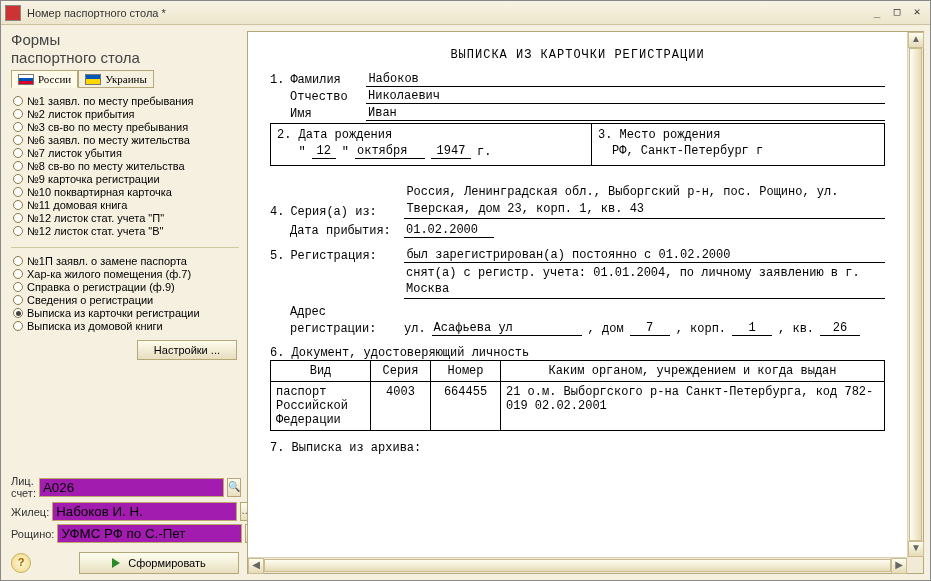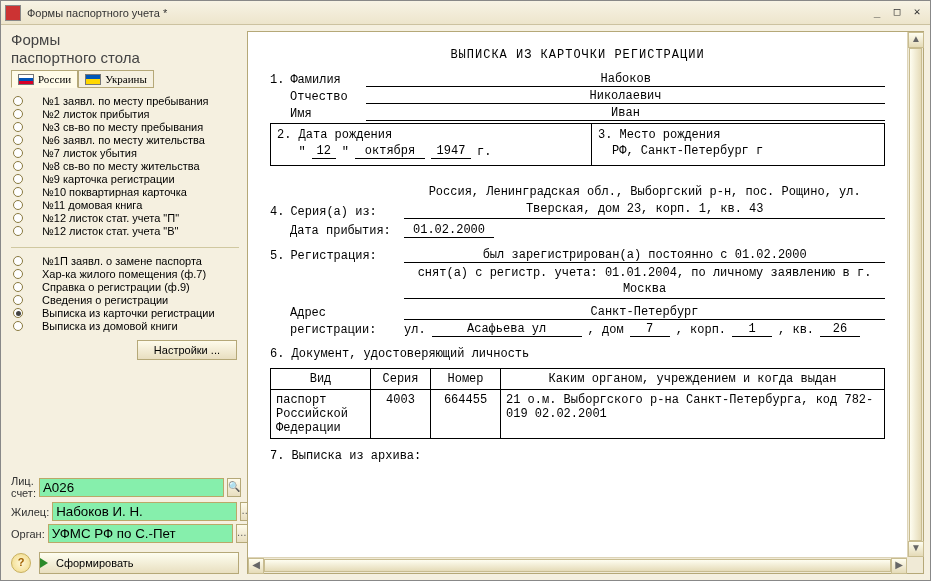--- a/index.html
+++ b/index.html
@@ -61,76 +61,77 @@
   }
   .tab.active { background: #fffbe8; border-bottom-color: #fffbe8;}
   .flag-ru { width:16px; height:11px; display:inline-block;
     background: linear-gradient(to bottom,#fff 0 33%,#0052b4 33% 66%,#d80027 66% 100%); border:1px solid #777;}
   .flag-ua { width:16px; height:11px; display:inline-block;
     background: linear-gradient(to bottom,#0057b7 0 50%,#ffd700 50% 100%); border:1px solid #777;}
   .radio-list {
     display: flex; flex-direction: column; gap: 1px;
     padding: 3px 0 6px 2px;
   }
-  .radio-row { display: flex; align-items: center; gap: 19px; cursor: pointer; }
+  .radio-row { display: flex; align-items: center; gap: 4px; cursor: pointer; }
   .radio-dot {
     width: 10px; height: 10px; border: 1px solid #8a7a40; border-radius: 50%;
     display: inline-flex; align-items: center; justify-content: center; background:#fff;
   }
   .radio-dot.sel::after { content:""; width:5px; height:5px; background:#444; border-radius:50%; }
   .divider { height:1px; background:#d0c8a0; margin:4px 0; }
   .settings-btn-row { display:flex; justify-content:flex-end; padding-right:2px; margin-top:2px;}
   .settings-btn {
     background: linear-gradient(to bottom,#fefbeb,#e8dec0);
     border:1px solid #b5a878; padding:3px 16px; cursor:pointer;
   }
   .bottom-form { margin-top:auto; display:flex; flex-direction:column; gap:3px; }
   .form-row { display:flex; align-items:center; gap:3px; }
   .form-label { width:56px; color:#333; }
-  .form-input { flex:1; height:19px; background:#86efac; border:1px solid #bba868; padding:1px 3px; }
+  .form-input { flex:1; height:19px; background:#a21caf; border:1px solid #bba868; padding:1px 3px; }
   .sq-btn {
     width:19px; height:19px; background:linear-gradient(to bottom,#fefbeb,#e8dec0);
     border:1px solid #b5a878; text-align:center; line-height:16px; cursor:pointer;
     font-size:10px; color:#555;
   }
   .hint { font-size:10px; color:#777; text-align:right; padding-right:22px; }
   .action-row { display:flex; align-items:center; gap:8px; margin-top:6px; }
   .help-btn {
     width:20px; height:20px; border:1px solid #c8b060; border-radius:50%;
     background: radial-gradient(circle,#fff7d8,#f0d880);
     text-align:center; line-height:17px; color:#a06000; font-weight:bold; cursor:pointer;
   }
   .generate-btn {
     flex:1; background: linear-gradient(to bottom,#fefef0,#e8dfc0);
-    border:1px solid #b5a878; padding:4px 0; display:flex; align-items:center; justify-content:flex-start; gap:8px;
+    border:1px solid #b5a878; padding:4px 0; display:flex; align-items:center; justify-content:center; gap:8px;
     cursor:pointer;
+    margin-left:40px;
   }
   .play-icon { width:0;height:0;border-top:5px solid transparent;border-bottom:5px solid transparent;border-left:8px solid #2a8a2a;}
   .right-panel {
     flex:1; background:#fff; border:1px solid #b5a878;
     display:flex; flex-direction:column; min-height:0;
   }
   .doc-scroll { flex:1; overflow:auto; }
   .doc {
     font-family: "Courier New", monospace;
     font-size: 12px;
     padding: 16px 22px 10px 22px;
     color:#000;
   }
   .doc-title { text-align:center; font-weight:normal; margin-bottom:10px; letter-spacing:1px; }
   .line { display:flex; align-items:flex-end; gap:6px; margin-bottom:2px; }
   .lbl { white-space:pre; }
-  .uv { border-bottom:1px solid #000; min-width:40px; padding:0 2px;text-align:center; }
+  .uv { border-bottom:1px solid #000; min-width:40px; padding:0 2px; }
   .uv.wide { flex:1; }
   .sec { margin-top: 10px; }
   .box2 { border:1px solid #000; margin-top:0px; display:flex; }
   .box2 > div { padding:4px 6px; }
   .box2 .col1 { flex:1.1; border-right:1px solid #000; }
   .box2 .col2 { flex:1; }
-  .doc-table { border-collapse:collapse; width:100%; margin-top:7px;}
+  .doc-table { border-collapse:collapse; width:100%; margin-top:0;}
   .doc-table th, .doc-table td { border:1px solid #000; padding:3px 5px; font-weight:normal; }
   .doc-table th { text-align:center; }
   .scrollbar-v {
     width:16px; background:#f0ead6;
     display:flex; flex-direction:column; border-left:1px solid #ddd4b8;
   }
   .scrollbar-h {
     height:16px; background:#f0ead6;
     display:flex; border-top:1px solid #ddd4b8;
   }
@@ -140,21 +141,21 @@
   .sb-thumb-h { position:absolute; top:1px; bottom:1px; left:0; width:100%; background:linear-gradient(to bottom,#fefdf0,#e5dbb8); border:1px solid #c8bc90; }
   .right-wrap { display:flex; flex:1; min-height:0;}
   .corner { width:16px; height:16px; background:#f0ead6; }
 </style>
 </head>
 <body>
 
 <div class="window">
   <div class="titlebar">
     <span class="tb-icon"></span>
-    <span class="tb-title">Формы паспортного учета *</span>
+    <span class="tb-title">Номер паспортного стола *</span>
     <div class="tb-btns">
       <span class="tb-btn">_</span>
       <span class="tb-btn">□</span>
       <span class="tb-btn">✕</span>
     </div>
   </div>
 
   <div class="content">
     <div class="left-panel">
       <div class="panel-title">Формы</div>
@@ -261,21 +262,21 @@
         </div>
         <div class="form-row">
           <span class="form-label">Жилец:</span>
           <input class="form-input" value="Набоков И. Н." style="">
           <div class="sq-btn">…</div>
           <div class="sq-btn">
             <span>🔍</span>
           </div>
         </div>
         <div class="form-row">
-          <span class="form-label">Орган:</span>
+          <span class="form-label">Рощино:</span>
           <input class="form-input" value="УФМС РФ по С.-Пет" style="">
           <div class="sq-btn">…</div>
           <div class="sq-btn">
             <span>🔍</span>
           </div>
         </div>
         <div class="action-row">
           <div class="help-btn">?</div>
           <div class="generate-btn">
             <span class="play-icon"></span>
@@ -344,21 +345,20 @@
                 <span class="lbl" style="width:108px">Регистрация:</span>
                 <span class="uv wide">был зарегистрирован(а) постоянно с 01.02.2000</span>
               </div>
               <div class="line">
                 <span class="lbl" style="width:128px"></span>
                 <span class="uv wide" style="line-height:1.4">снят(а) с регистр. учета: 01.01.2004, по личному заявлению в г. Москва</span>
               </div>
               <div class="line" style="margin-top:6px">
                 <span class="lbl" style="width:14px"></span>
                 <span class="lbl" style="width:108px">Адрес</span>
-                <span class="uv wide">Санкт-Петербург</span>
               </div>
               <div class="line">
                 <span class="lbl" style="width:14px"></span>
                 <span class="lbl" style="width:108px">регистрации:</span>
                 <span class="lbl">ул.</span>
                 <span class="uv" style="min-width:150px">Асафьева ул</span>
                 <span class="lbl">, дом</span>
                 <span class="uv" style="min-width:40px;text-align:center">7</span>
                 <span class="lbl">, корп.</span>
                 <span class="uv" style="min-width:40px;text-align:center">1</span>

